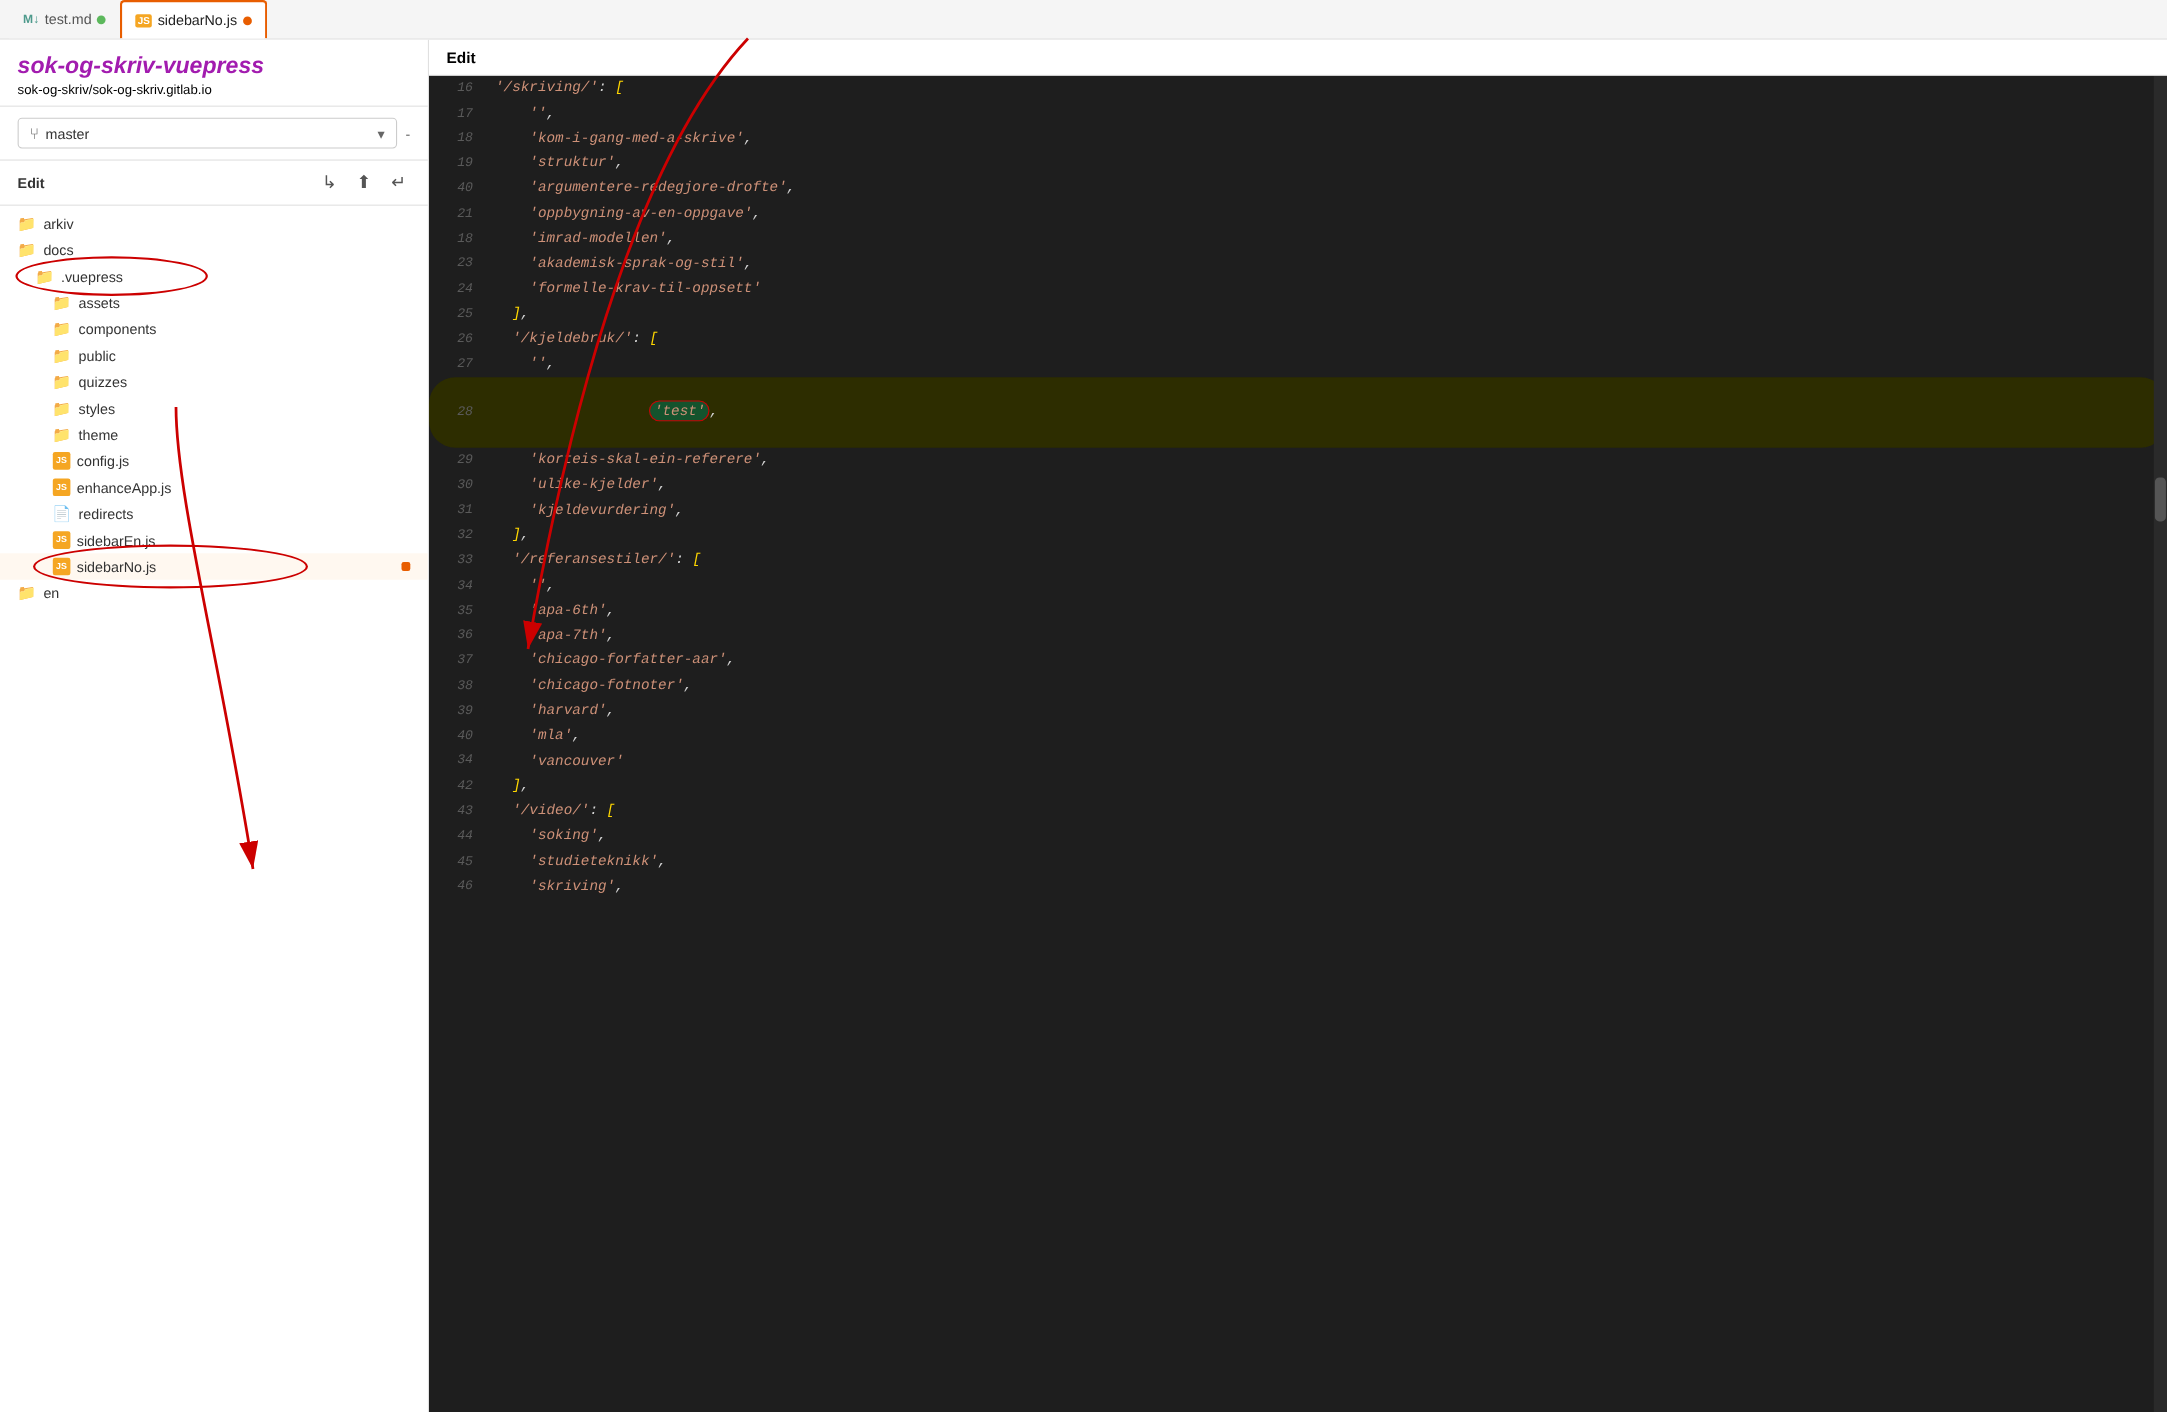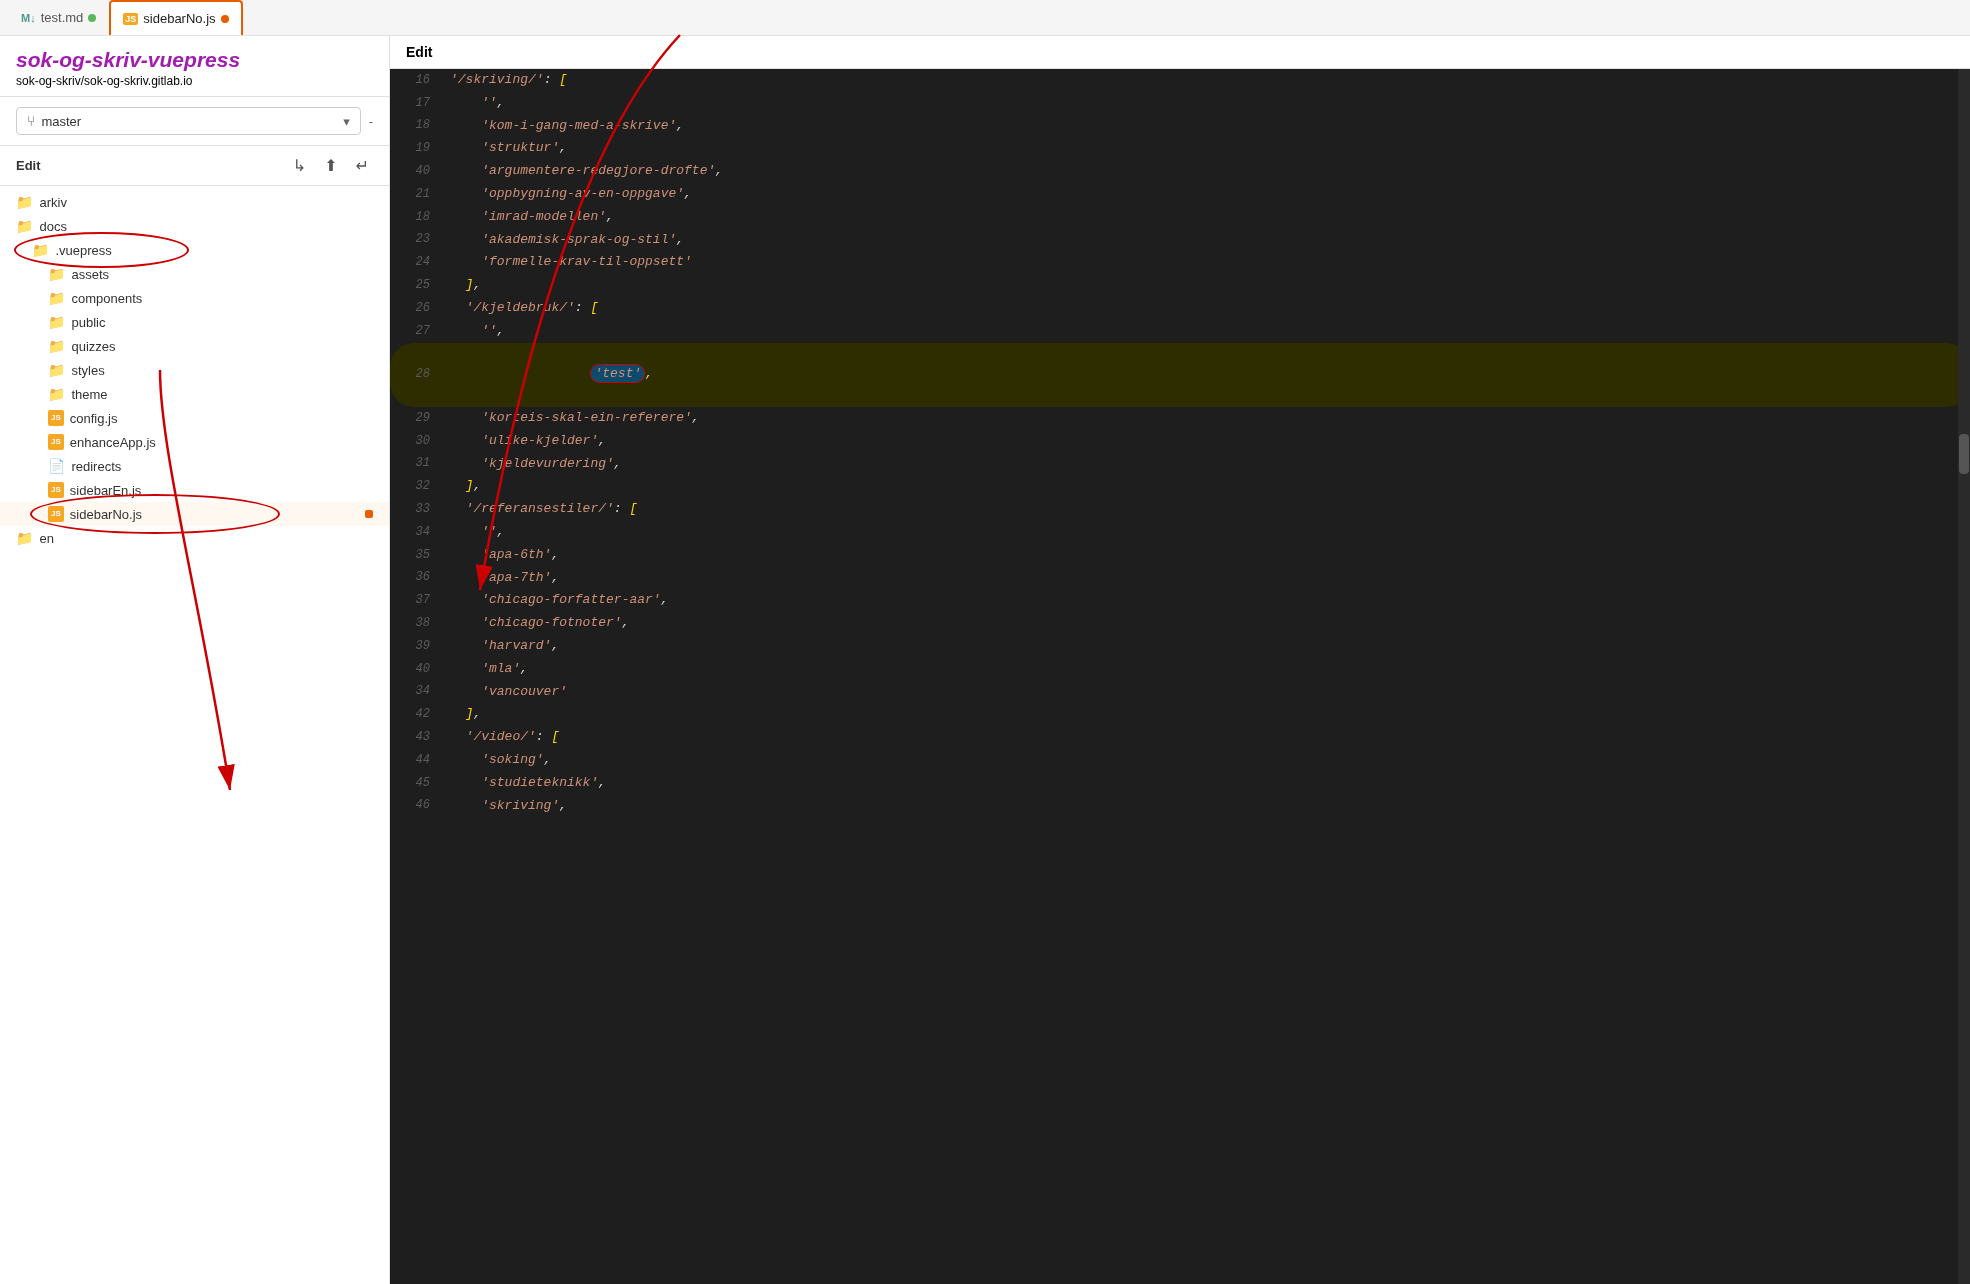--- a/index.html
+++ b/index.html
@@ -195,21 +195,21 @@
     }
     .line-gutter {
       width: 4px;
       min-width: 4px;
       background: transparent;
     }
     .line-gutter.green { background: #4caf50; }
     .c-str { color: #ce9178; margin-top: 32px; }
     .c-bracket { color: #ffd700; }
     .c-white { color: #d4d4d4; }
-    .c-highlight-str { color: #ce9178; background: #0c4a6e; border-radius: 2px; }
+    .c-highlight-str { color: #ce9178; background: #14532d; border-radius: 2px; }
 
     .scrollbar-track {
       position: absolute;
       right: 0;
       top: 0;
       bottom: 0;
       width: 12px;
       background: #2a2a2a;
     }
     .scrollbar-thumb {

